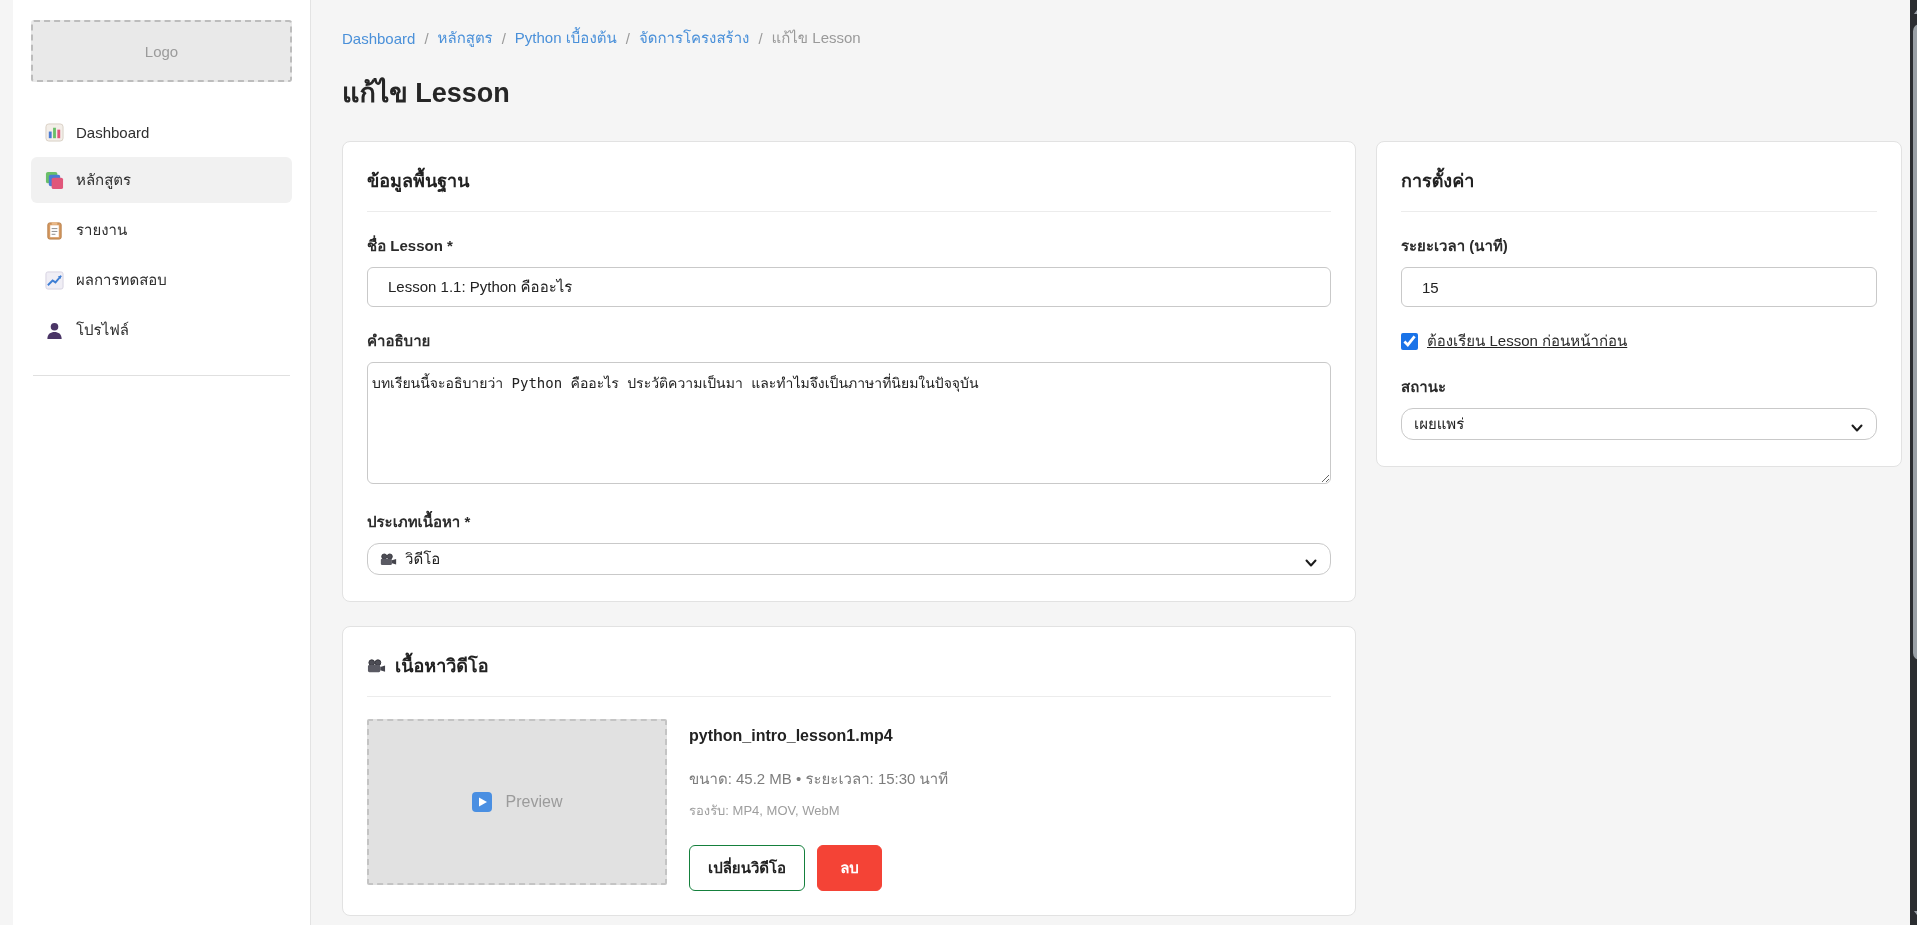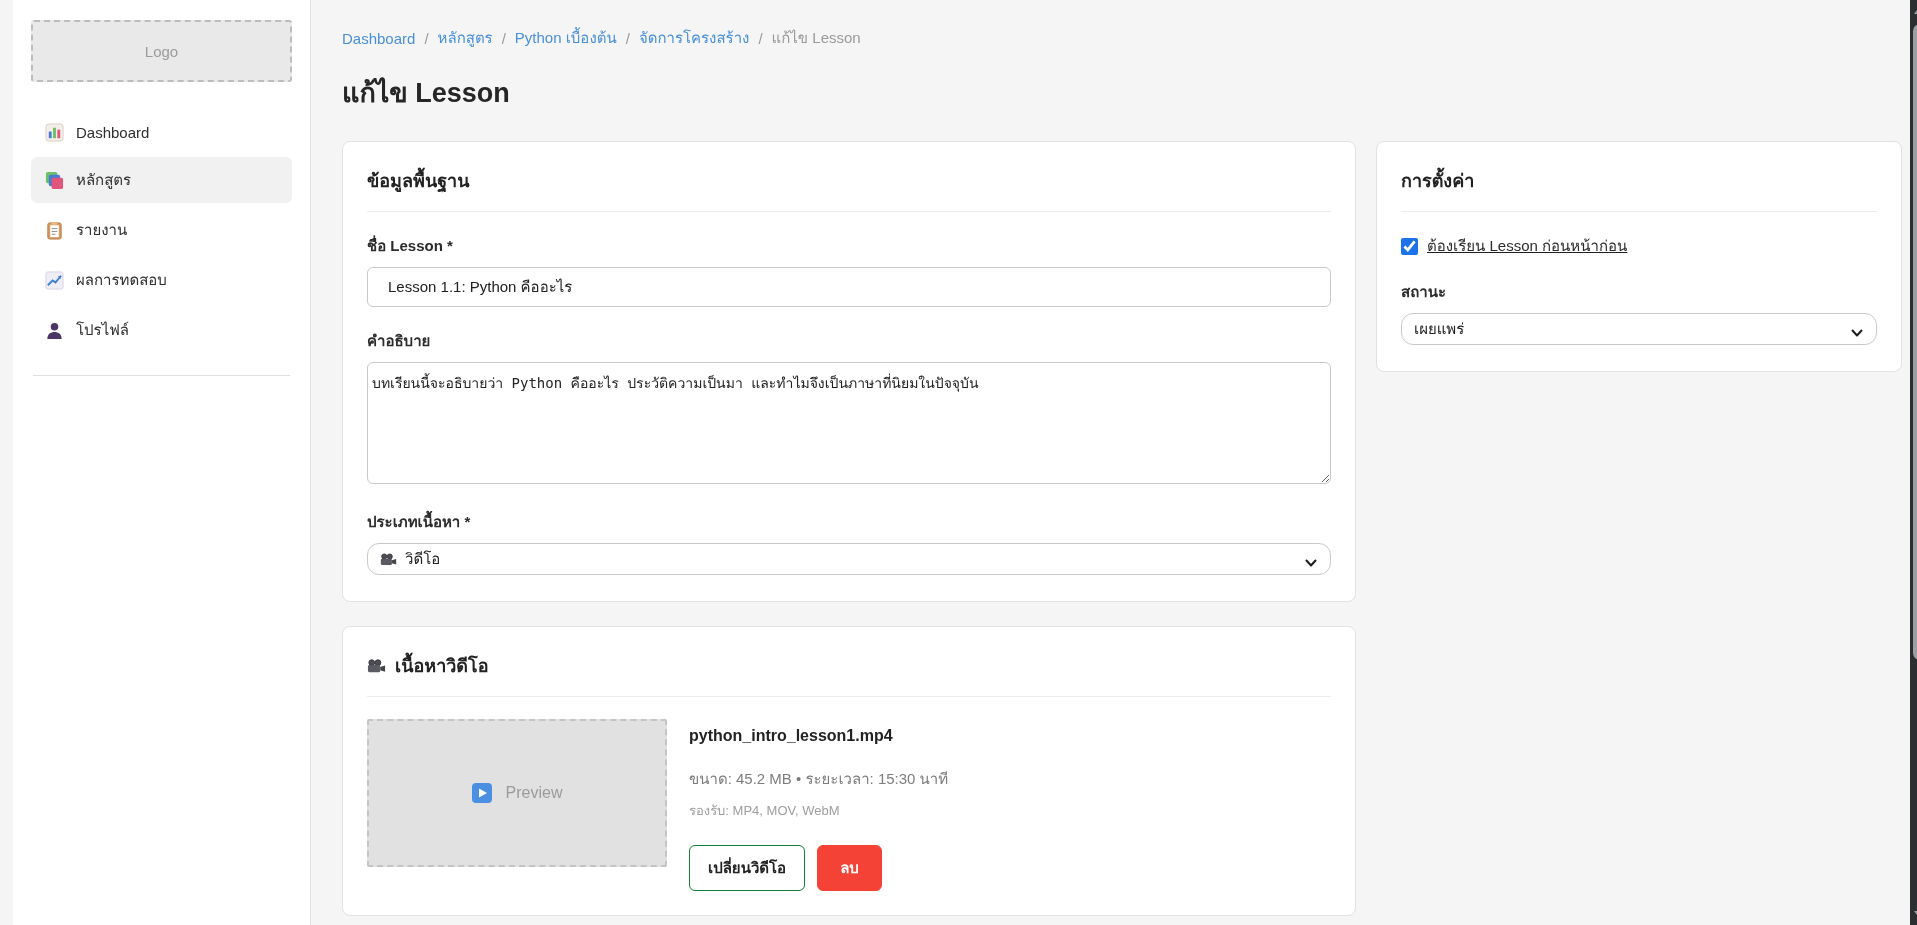--- a/index.html
+++ b/index.html
@@ -46,21 +46,21 @@
                  background:#fff; display:flex; align-items:center; gap:8px; padding:0 12px; font-size:15px;
                  color:#222; cursor:pointer; }
   .fake-select .chev { position:absolute; right:12px; top:12px; }
 
   .checkbox-row { display:flex; align-items:center; gap:9px; margin-bottom:22px;text-decoration:underline; }
   .checkbox-row input { width:17px; height:17px; accent-color:#1a73e8; cursor:pointer; }
   .checkbox-row label { font-size:15px; color:#2b2b2b; cursor:pointer; }
 
   
   .video-row { display:flex; gap:22px; }
-  .preview-box { width:300px; min-width:300px; height:148px; background:#e1e1e1; border:2px dashed #c4c4c4;
+  .preview-box { width:300px; min-width:300px; height:166px; background:#e1e1e1; border:2px dashed #c4c4c4;
                  border-radius:2px; display:flex; align-items:center; justify-content:center; gap:14px;
                  color:#9b9b9b; font-size:16px; }
   .file-name { font-size:16px; font-weight:bold; color:#222; margin:8px 0 22px 0; }
   .file-meta { font-size:15px; color:#7d7d7d; margin-bottom:9px; }
   .file-supported { font-size:13px; color:#9e9e9e; margin-bottom:24px; }
   .btn-row { display:flex; gap:12px; }
   .btn { font-family:"Liberation Sans", sans-serif; font-size:15px; border-radius:6px; cursor:pointer; }
   .btn-outline { background:#fff; border:1px solid #15803d; color:#222; padding:10px 18px; font-weight:bold; }
   .btn-danger { background:#f44336; border:1px solid #f44336; color:#fff; padding:10px 22px; font-weight:bold; }
 
@@ -216,20 +216,24 @@
             </div>
           </div>
         </section>
 
       </div>
 
       <div class="right-col">
         <section class="card">
           <div class="card-header">การตั้งค่า</div>
 
+          <div class="form-group">
+            <label class="form-label">ระยะเวลา (นาที)</label>
+            <input class="text-input" type="text" value="15" style="">
+          </div>
 
           <div class="checkbox-row">
             <input type="checkbox" id="prereq" checked="checked" style="">
             <label for="prereq">ต้องเรียน Lesson ก่อนหน้าก่อน</label>
           </div>
 
           <div class="form-group">
             <label class="form-label">สถานะ</label>
             <div class="fake-select">
               <span>เผยแพร่</span>

